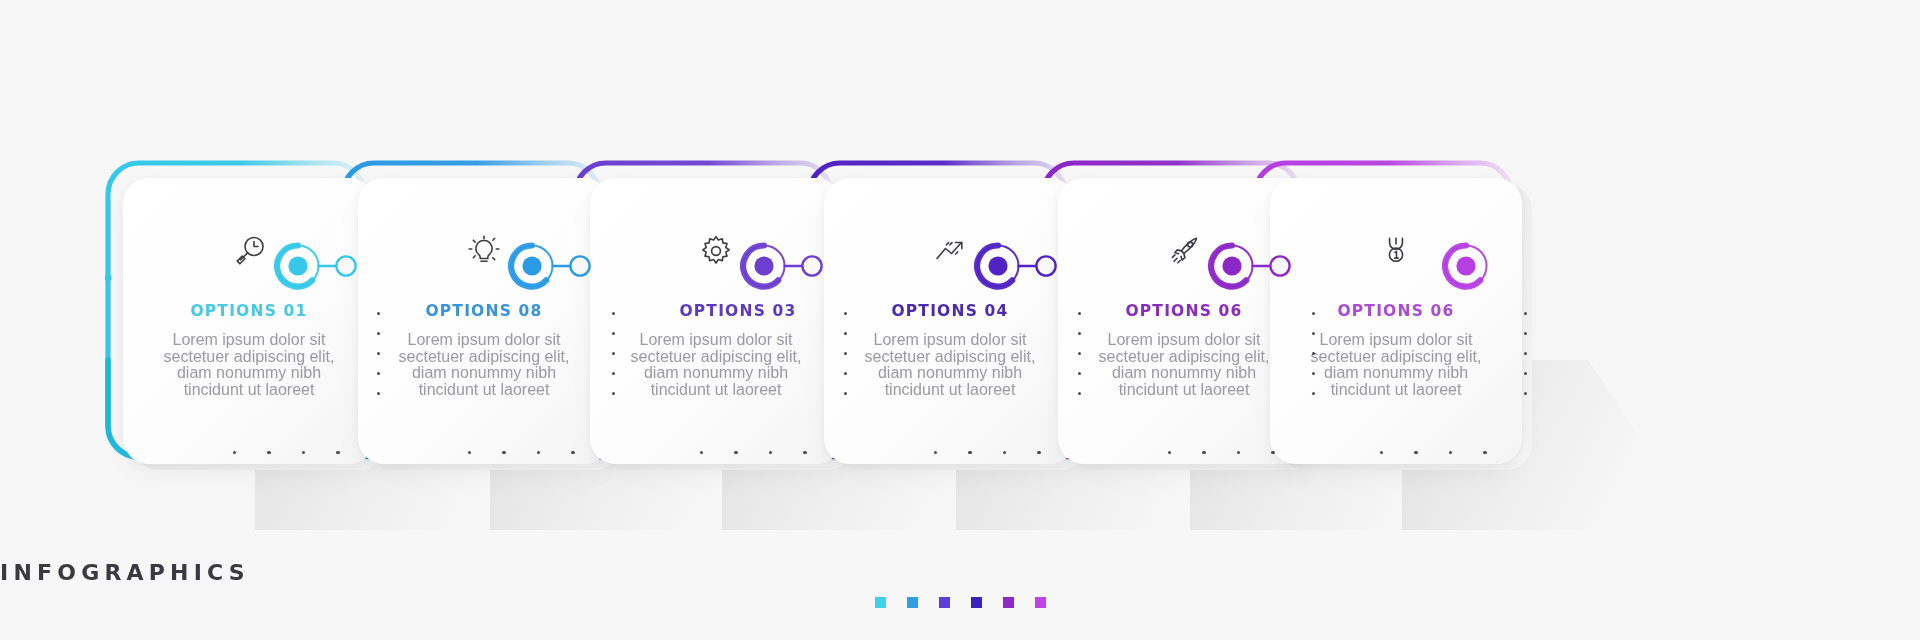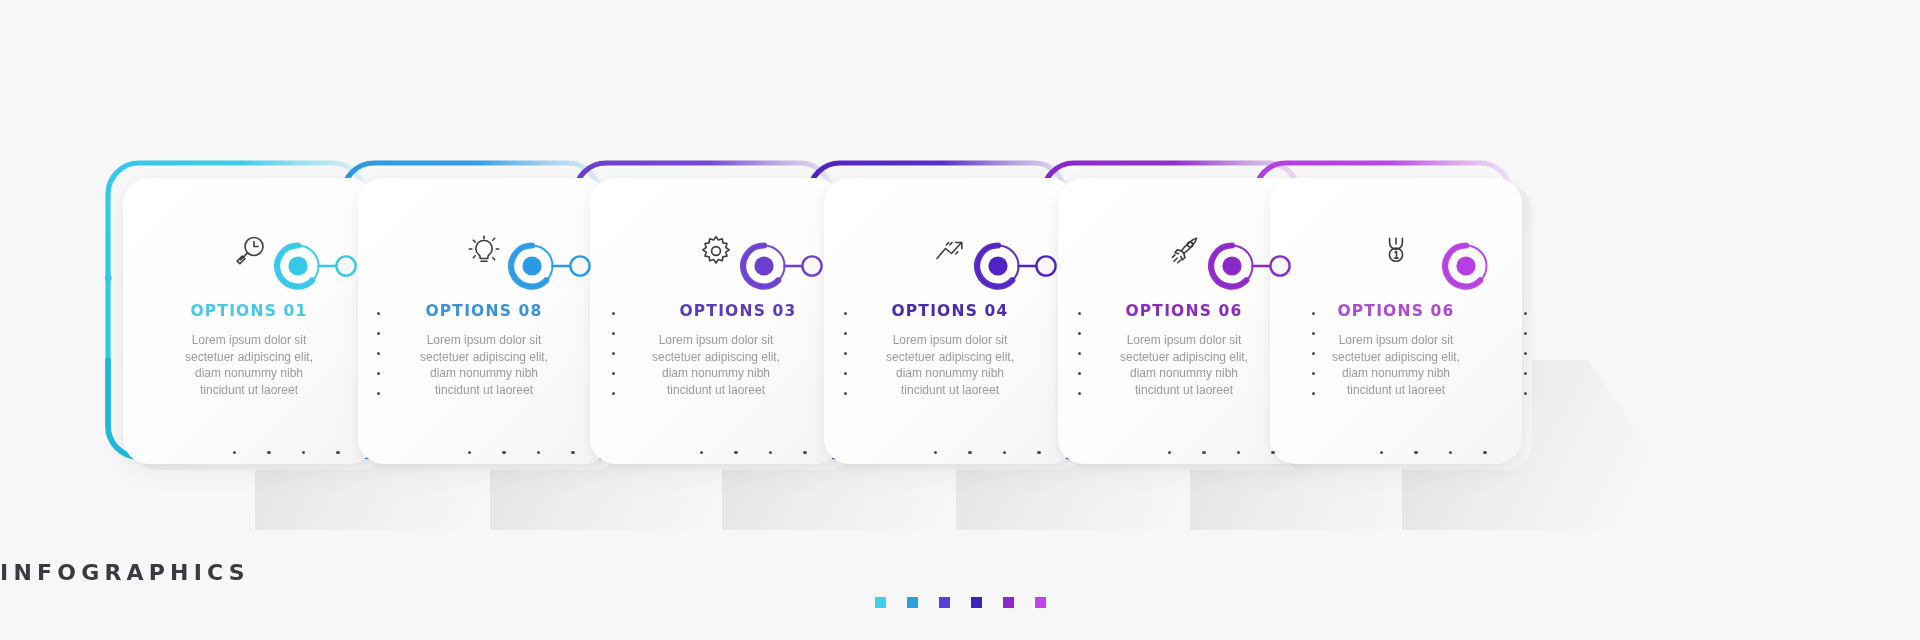--- a/index.html
+++ b/index.html
@@ -117,21 +117,21 @@
   .opt-title {
     font-size: 15.5px;
     font-weight: 700;
     letter-spacing: 1.2px;
     font-family: "DejaVu Sans", sans-serif;
     margin-bottom: 12px;
     white-space: nowrap;
   }
 
   .opt-desc {
-    font-size: 12px;
+    font-size: 16px;
     line-height: 16.5px;
     color: #9a9a9f;
     text-align: center;
     width: 190px;
     font-family: "Liberation Sans", sans-serif;
   }
 
   
   .dotcol {
     position: absolute;

